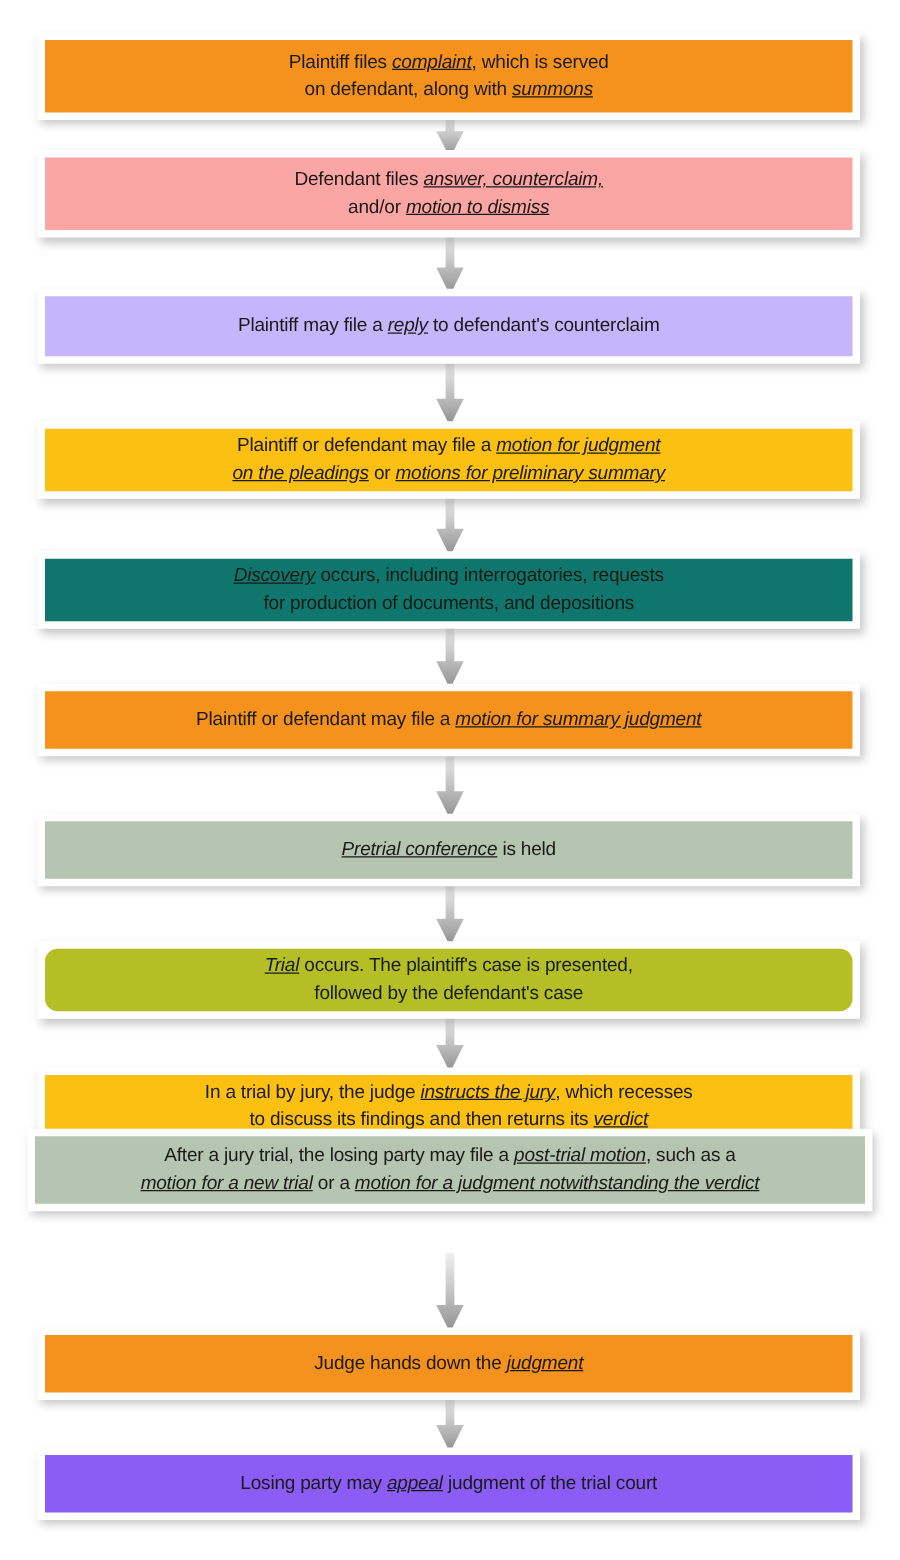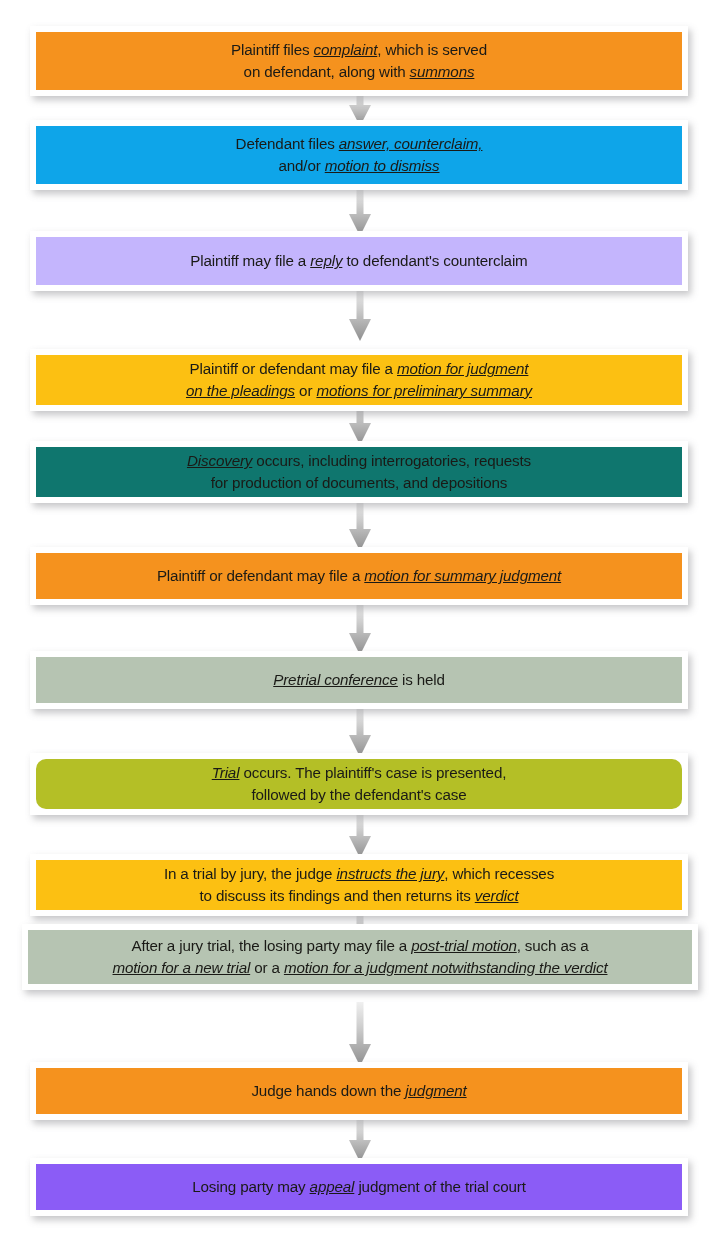--- a/index.html
+++ b/index.html
@@ -189,30 +189,30 @@
         </defs>
         <path d="M11.5 0 L18.5 0 L18.5 24 L26 24 L15 46 L4 24 L11.5 24 Z" fill="url(#ag10)"></path>
       </svg>
     </div>
     <div class="step" style="left: 30px; top: 26px; width: 658px; height: 70px;">
       <div class="step-fill" style="background: rgb(245, 146, 30);">
         <span class="step-label">Plaintiff files <em>complaint</em>, which is served<br>on defendant, along with <em>summons</em></span>
       </div>
     </div>
     <div class="step" style="left: 30px; top: 120px; width: 658px; height: 70px;">
-      <div class="step-fill" style="background: #0ea5e9;">
+      <div class="step-fill" style="background: #fca5a5;">
         <span class="step-label">Defendant files <em>answer, counterclaim,</em><br>and/or <em>motion to dismiss</em></span>
       </div>
     </div>
     <div class="step" style="left: 30px; top: 231px; width: 658px; height: 60px;">
       <div class="step-fill" style="background: #c4b5fd;">
         <span class="step-label">Plaintiff may file a <em>reply</em> to defendant's counterclaim</span>
       </div>
     </div>
-    <div class="step" style="left: 30px; top: 349px; width: 658px; height: 62px;">
+    <div class="step" style="left: 30px; top: 337px; width: 658px; height: 62px;">
       <div class="step-fill" style="background: rgb(252, 192, 18);">
         <span class="step-label">Plaintiff or defendant may file a <em>motion for judgment</em><br><em>on the pleadings</em> or <em>motions for preliminary summary</em></span>
       </div>
     </div>
     <div class="step" style="left: 30px; top: 441px; width: 658px; height: 62px;">
       <div class="step-fill" style="background: #0f766e;">
         <span class="step-label"><em>Discovery</em>  occurs, including interrogatories, requests<br>for production of documents, and depositions</span>
       </div>
     </div>
     <div class="step" style="left: 30px; top: 547px; width: 658px; height: 58px;">
@@ -228,21 +228,21 @@
     <div class="step" style="left: 30px; top: 753px; width: 658px; height: 62px;">
       <div class="step-fill" style="background: rgb(180, 191, 38); border-radius: 10px;">
         <span class="step-label"><em>Trial</em> occurs. The plaintiff's case is presented,<br>followed by the defendant's case</span>
       </div>
     </div>
     <div class="step" style="left: 30px; top: 854px; width: 658px; height: 62px;">
       <div class="step-fill" style="background: rgb(252, 192, 18);">
         <span class="step-label">In a trial by jury, the judge <em>instructs the jury</em>, which recesses<br>to discuss its findings and then returns its <em>verdict</em></span>
       </div>
     </div>
-    <div class="step" style="left: 22px; top: 924px; width: 676px; height: 66px;">
+    <div class="step" style="left: 22px; top: 903px; width: 676px; height: 66px;">
       <div class="step-fill" style="background: rgb(182, 196, 178);">
         <span class="step-label">After a jury trial, the losing party may file a <em>post-trial motion</em>, such as a<br><em>motion for a new trial</em> or a <em>motion for a judgment notwithstanding the verdict</em></span>
       </div>
     </div>
     <div class="step" style="left: 30px; top: 1062px; width: 658px; height: 58px;">
       <div class="step-fill" style="background: rgb(245, 146, 30);">
         <span class="step-label">Judge hands down the <em>judgment</em></span>
       </div>
     </div>
     <div class="step" style="left: 30px; top: 1158px; width: 658px; height: 58px;">

